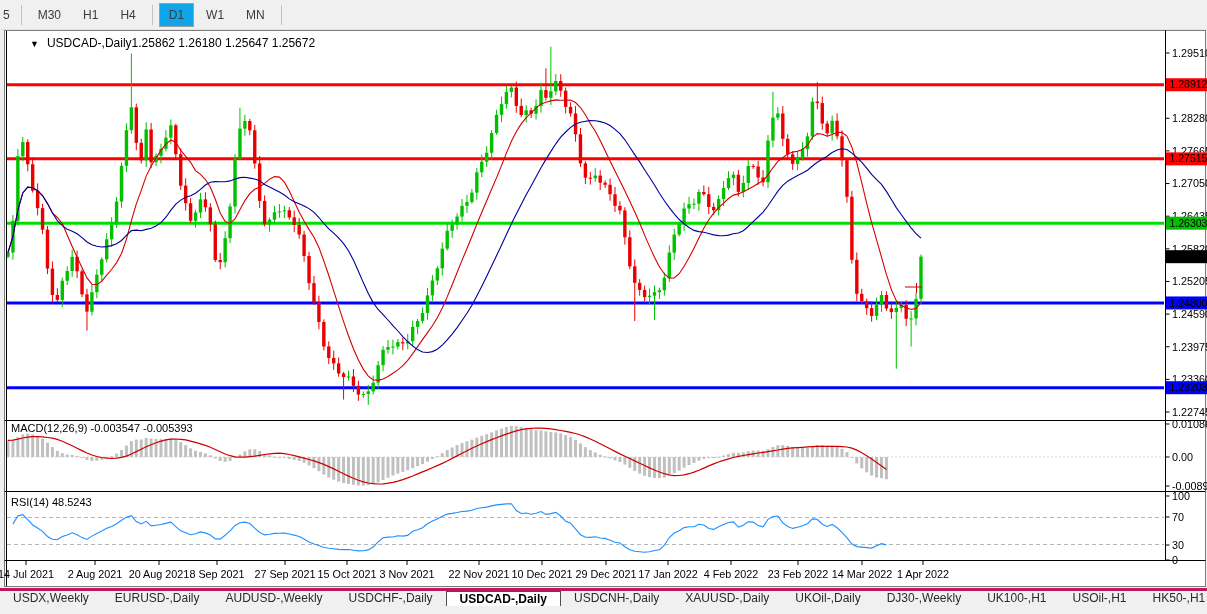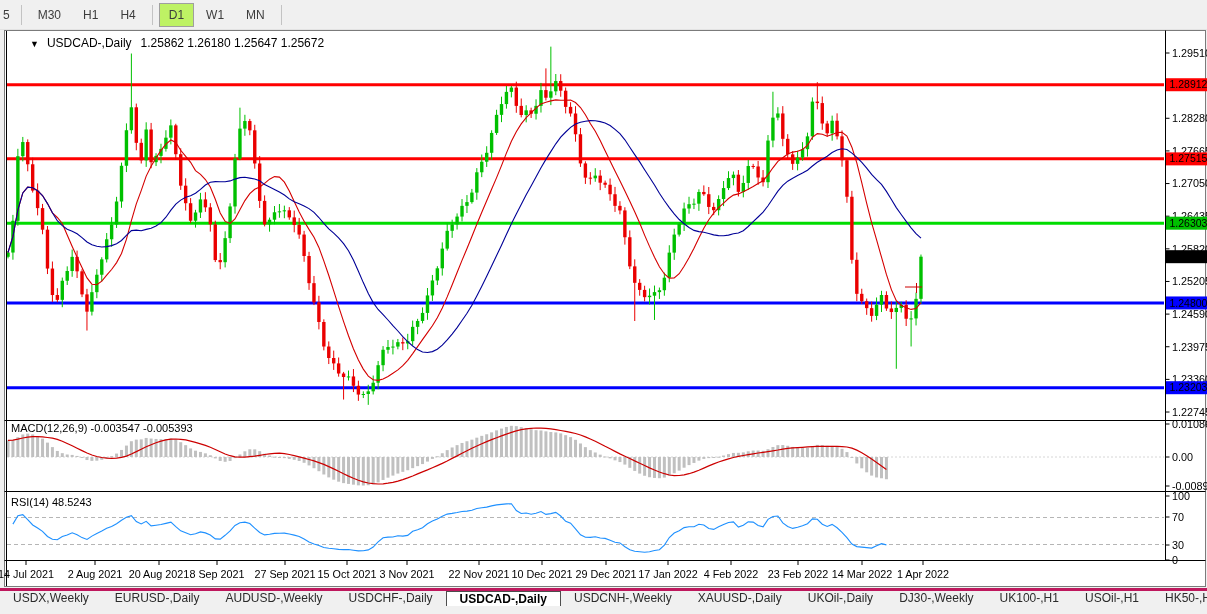--- a/index.html
+++ b/index.html
@@ -5,26 +5,26 @@
   html,body{margin:0;padding:0;background:#e8e8e8;}
   .screen{position:relative;width:1207px;height:614px;background:#f0f0f0;overflow:hidden;
           font-family:"Liberation Sans",sans-serif;-webkit-font-smoothing:none;}
   svg{position:absolute;left:0;top:0;}
   svg text{font-family:"Liberation Sans",sans-serif;fill:#000;}
   
   .toolbar{position:absolute;left:0;top:0;width:1207px;height:29px;background:#f0f0f0;
            display:flex;align-items:center;z-index:5;border-bottom:1px solid #e3e3e3;}
   .tf-btn{font-size:12px;color:#3c3c3c;padding:4px 9px;margin:0 1px;border:1px solid transparent;cursor:default;}
   .tf-btn.first{padding:4px 4px 4px 1px;}
-  .tf-btn.active{background:#bef264;border:1px solid #9f9f9f;}
+  .tf-btn.active{background:#0ea5e9;border:1px solid #9f9f9f;}
   .tf-sep{width:1px;height:20px;background:#c3c3c3;margin:0 5px;}
   
   .chart-title{position:absolute;left:30px;top:36px;z-index:4;font-size:12px;color:#000;white-space:pre;}
   .chart-title .tri{font-size:9px;margin-right:8px;}
-  .chart-title .ohlc{margin-left:9px;}
+  .chart-title .ohlc{}
   
   .tabbar{position:absolute;left:0;top:588px;width:1207px;height:26px;background:#f0f0f0;z-index:5;
           display:flex;align-items:flex-start;border-top:3px solid #be185d;}
   .tab-notch{width:8px;}
   .tab{font-size:12px;color:#2b2b2b;display:flex;align-items:center;padding:0 13px;cursor:default;white-space:nowrap;}
   .tab-sep{width:1px;height:14px;background:#a9a9a9;align-self:center;}
   .tab.active{background:#ffffff;border:1px solid #4d4d4d;border-bottom:none;font-weight:bold;color:#000;margin-top:0px;}
   .tab-arrows{margin-left:auto;display:flex;align-items:center;padding-right:4px;}
   .tab-arrow{font-size:9px;color:#4c4c4c;padding:2px 5px;cursor:default;}
 </style>
@@ -1101,21 +1101,21 @@
   <div class="tabbar" id="tabbar">
       <div class="tab-notch"></div>
       <div class="tab">USDX,Weekly</div>
       <div class="tab-sep"></div>
       <div class="tab">EURUSD-,Daily</div>
       <div class="tab-sep"></div>
       <div class="tab">AUDUSD-,Weekly</div>
       <div class="tab-sep"></div>
       <div class="tab">USDCHF-,Daily</div>
       <div class="tab active">USDCAD-,Daily</div>
-      <div class="tab">USDCNH-,Weekly</div>
+      <div class="tab">USDCNH-,Daily</div>
       <div class="tab-sep"></div>
       <div class="tab">XAUUSD-,Daily</div>
       <div class="tab-sep"></div>
       <div class="tab">UKOil-,Daily</div>
       <div class="tab-sep"></div>
       <div class="tab">DJ30-,Weekly</div>
       <div class="tab-sep"></div>
       <div class="tab">UK100-,H1</div>
       <div class="tab-sep"></div>
       <div class="tab">USOil-,H1</div>

